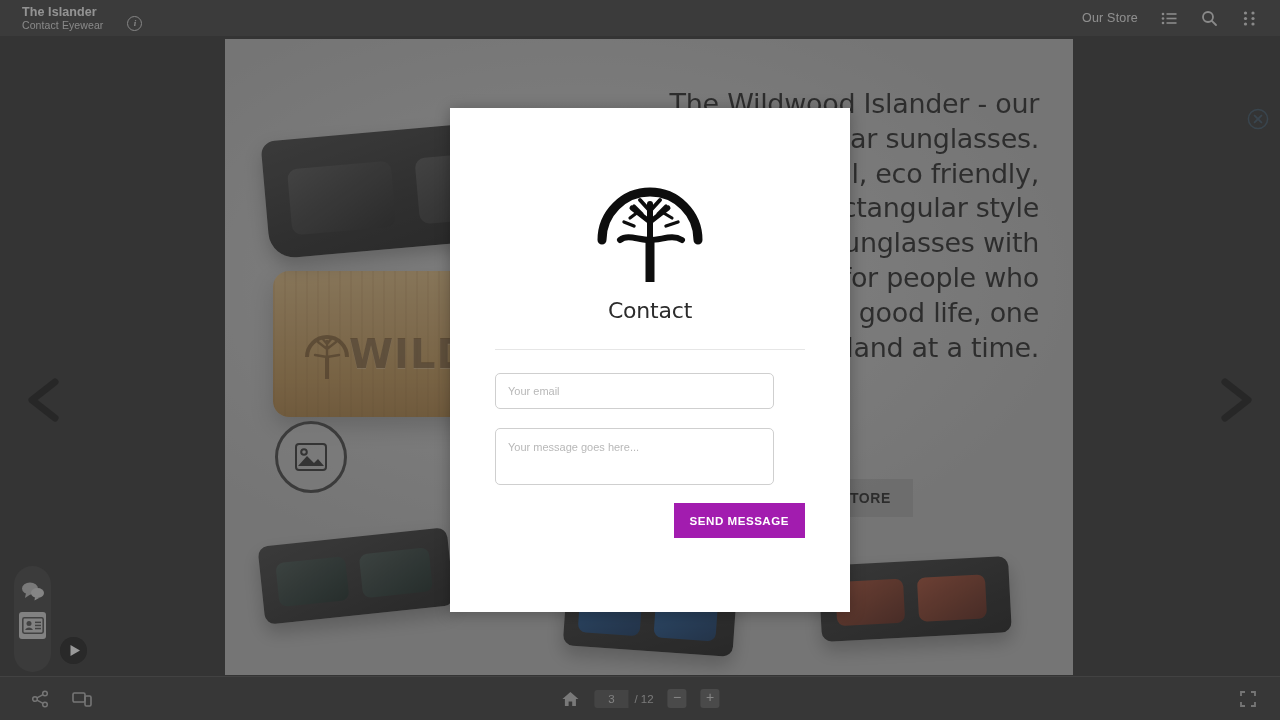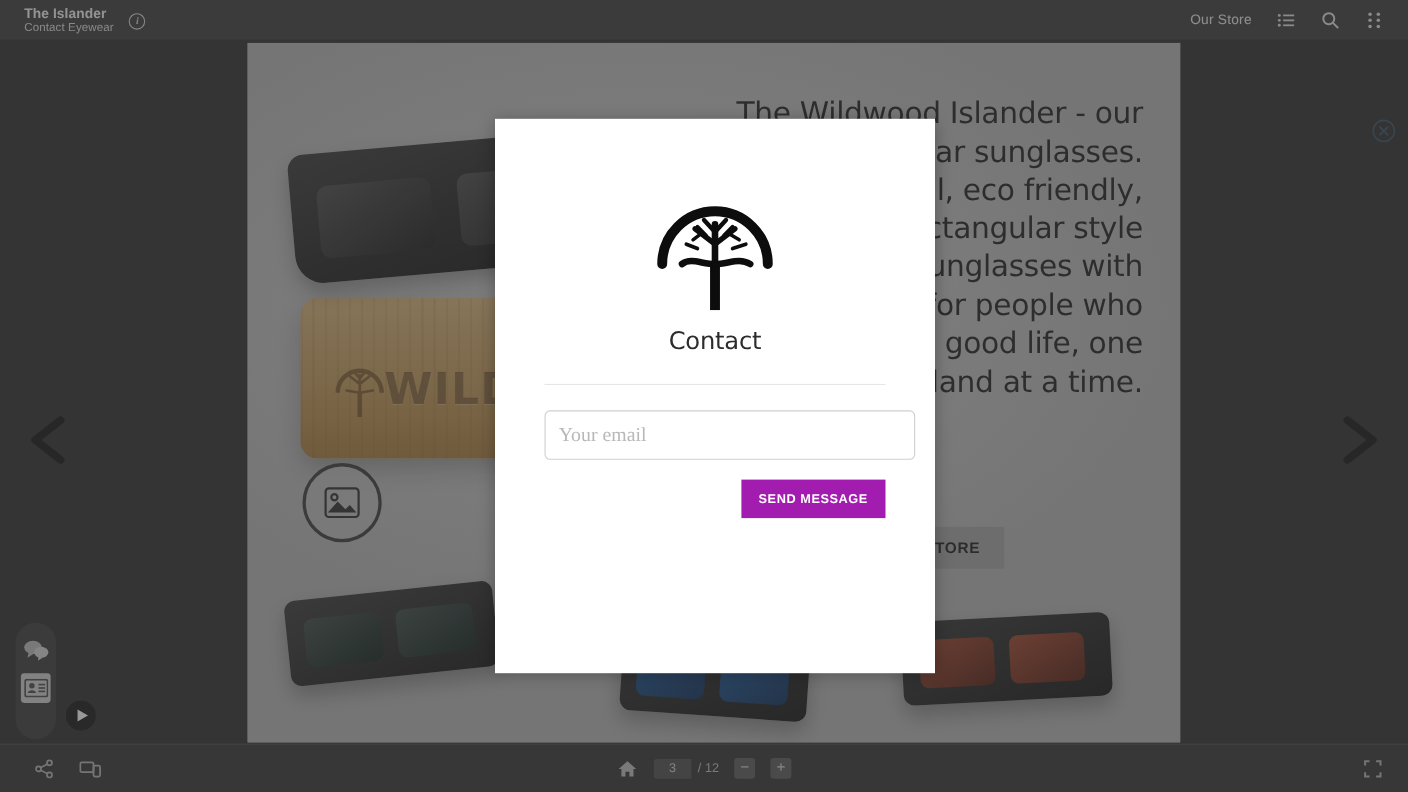--- a/index.html
+++ b/index.html
@@ -25,23 +25,23 @@
     top: 0; left: 0;
     width: 1280px;
     height: 36px;
     background: #3c3c3c;
     display: flex;
     align-items: center;
     z-index: 5;
   }
   .topbar-left {
     display: flex;
-    align-items: center;
+    align-items: flex-end;
     padding-left: 22px;
-    gap: 14px;
+    gap: 24px;
   }
   .title-block { line-height: 1.15; }
   .title-main {
     font-size: 12.5px;
     font-weight: bold;
     color: #f2f2f2;
     letter-spacing: .1px;
   }
   .title-sub {
     font-size: 10.5px;
@@ -382,28 +382,28 @@
     color: #444;
     font-family: "DejaVu Sans", sans-serif;
   }
   .modal-sep {
     margin-top: 26px;
     height: 1px;
     background: #e6e6e6;
   }
   .field {
     display: block;
-    width: 337px;
+    width: 279px;
     margin-top: 23px;
     border: 1px solid #cfcfcf;
     border-radius: 5px;
     padding: 11px 12px;
-    font-size: 18px;
+    font-size: 11px;
     color: #333;
-    font-family: Liberation Serif, serif;
+    font-family: Liberation Sans, sans-serif;
     outline: none;
     background: #fff;
   }
   .field::placeholder { color: #b8b8b8; }
   textarea.field { height: 57px; resize: none; line-height: 1.3; margin-top: 19px; }
   .send-row {
     margin-top: 18px;
     display: flex;
     justify-content: flex-end;
   }
@@ -617,20 +617,21 @@
           <path d="M40 48 L30 44" stroke-width="3.4"></path>
           <path d="M72 48 L84 44" stroke-width="3.4"></path>
         </g>
       </svg>
     </div>
 
     <div class="modal-title">Contact</div>
     <div class="modal-sep"></div>
 
     <input class="field" type="text" placeholder="Your email" style="">
+    <textarea class="field" placeholder="Your message goes here..." style=""></textarea>
 
     <div class="send-row">
       <button class="send-btn">SEND MESSAGE</button>
     </div>
   </div>
 
   <div class="modal-close">
     <svg width="22" height="22" viewBox="0 0 22 22">
       <circle cx="11" cy="11" r="9.6" fill="none" stroke="#39454e" stroke-width="1.5"></circle>
       <g stroke="#39454e" stroke-width="1.9" stroke-linecap="round">

